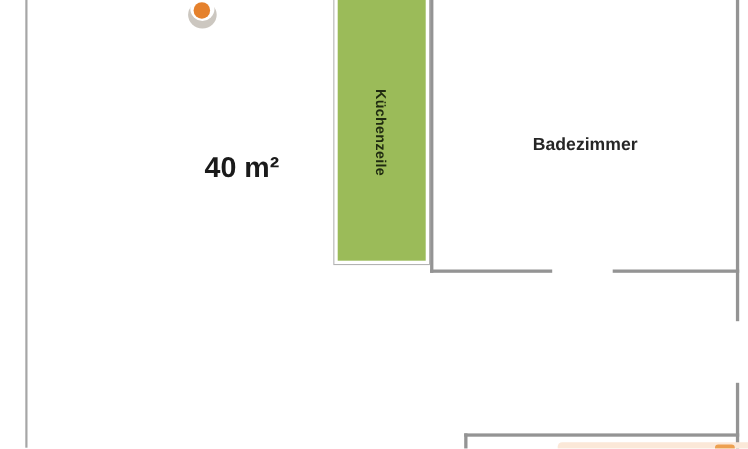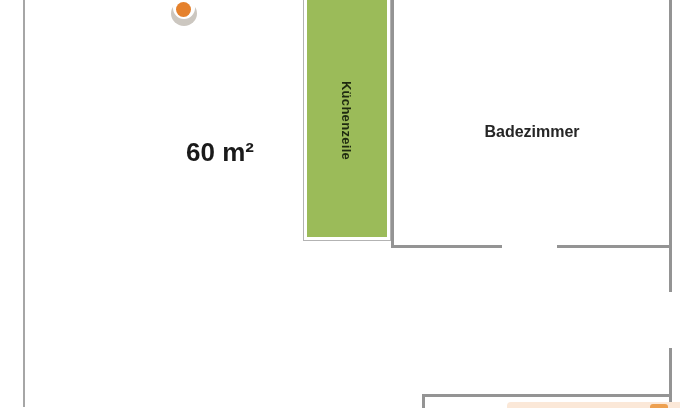--- a/index.html
+++ b/index.html
@@ -140,21 +140,21 @@
 <body>
 
 <div class="stage">
 
   <div class="outer-wall" style="left:23px; top:0; width:2px; height:407px;"></div>
 
   <div class="dot-shadow"></div>
   <div class="dot-white"></div>
   <div class="dot-core"></div>
 
-  <div class="area-label">60 m²</div>
+  <div class="area-label">40 m²</div>
 
   <div class="kitchen-shape">
     <div class="kitchen-fill"></div>
   </div>
   <div class="kitchen-label-wrap">
     <span>Küchenzeile</span>
   </div>
 
   <div class="wall" style="left:391px; top:0; width:3px; height:248px;"></div>
   <div class="wall" style="left:391px; top:245px; width:111px; height:3px;"></div>

